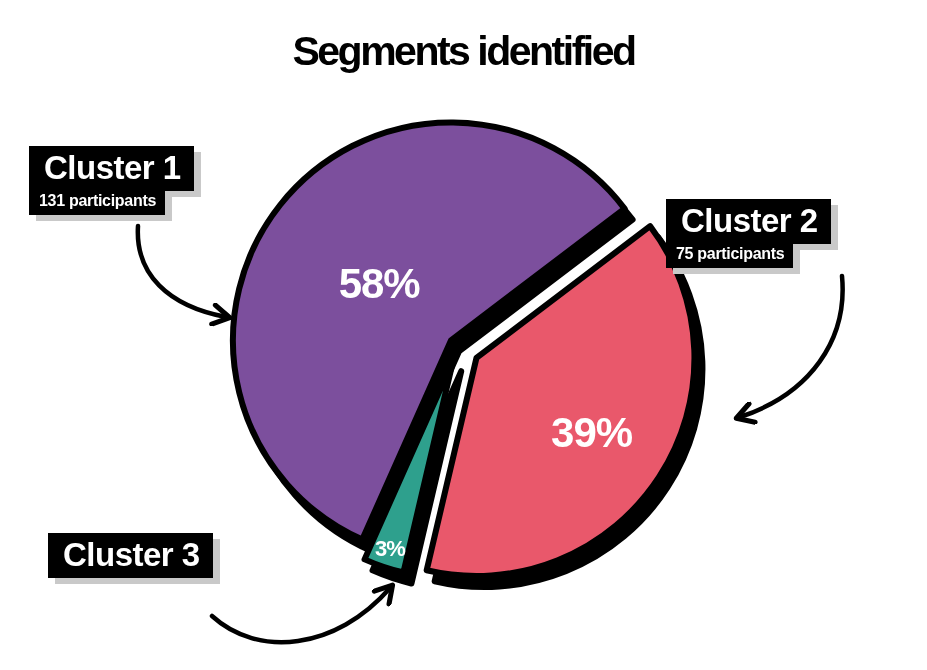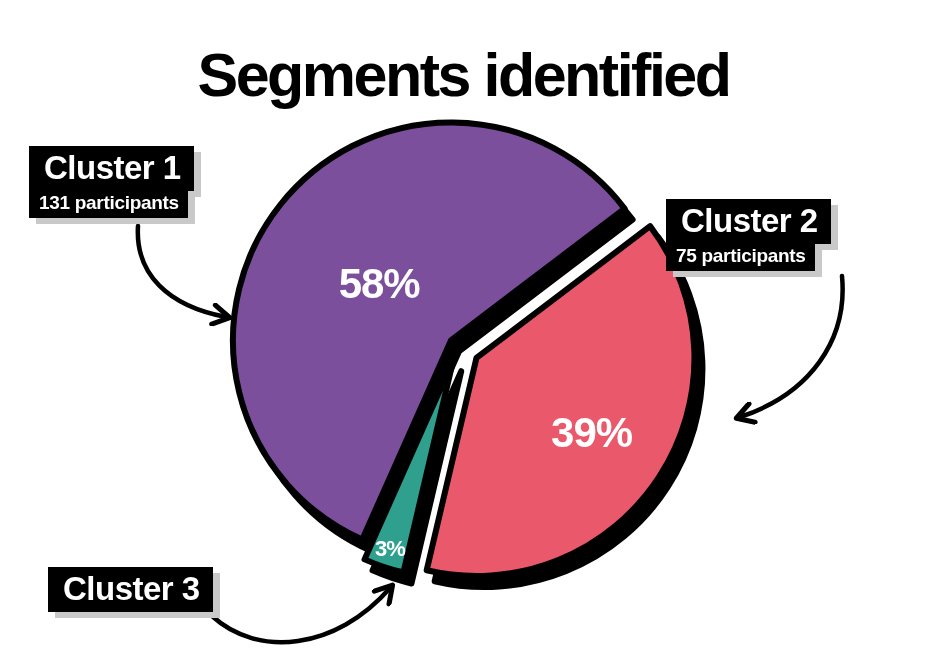--- a/index.html
+++ b/index.html
@@ -6,47 +6,47 @@
   .canvas{
     position:relative;
     width:927px;height:670px;
     background:#ffffff;
     overflow:hidden;
     font-family:"Liberation Sans",sans-serif;
   }
   .page-title{
     position:absolute;
     top:24px;left:0;right:0;
-    margin:16px;
+    margin:4px;
     text-align:center;
-    font-size:61px;
+    font-size:41px;
     font-weight:700;
     letter-spacing:-2.5px;
     color:#000000;
   }
   .chart-svg{position:absolute;left:0;top:0;}
   .tag{position:absolute;line-height:1;border-radius:25px;}
   .tag .row{display:block;}
   .tag .t1{
     display:inline-block;
     background:#000000;color:#ffffff;
     font-size:33px;font-weight:700;letter-spacing:-0.5px;
     padding:5px 13px 7px 15px;
     box-shadow:7px 6px 0 #c9c9c9;
   }
   .tag .t2{
     display:inline-block;
     background:#000000;color:#ffffff;
-    font-size:19px;font-weight:700;letter-spacing:-0.3px;
+    font-size:16px;font-weight:700;letter-spacing:-0.3px;
     padding:2px 9px 6px 10px;
     box-shadow:7px 6px 0 #c9c9c9;
   }
   .tag-cluster1{left:29px;top:146px;}
   .tag-cluster2{left:666px;top:199px;}
-  .tag-cluster3{left:48px;top:567px;}
+  .tag-cluster3{left:48px;top:533px;}
 </style>
 </head>
 <body>
 
 <div class="canvas">
 
   <h1 class="page-title">Segments identified</h1>
 
   <svg class="chart-svg" width="927" height="670" viewBox="0 0 927 670">
     <defs>

